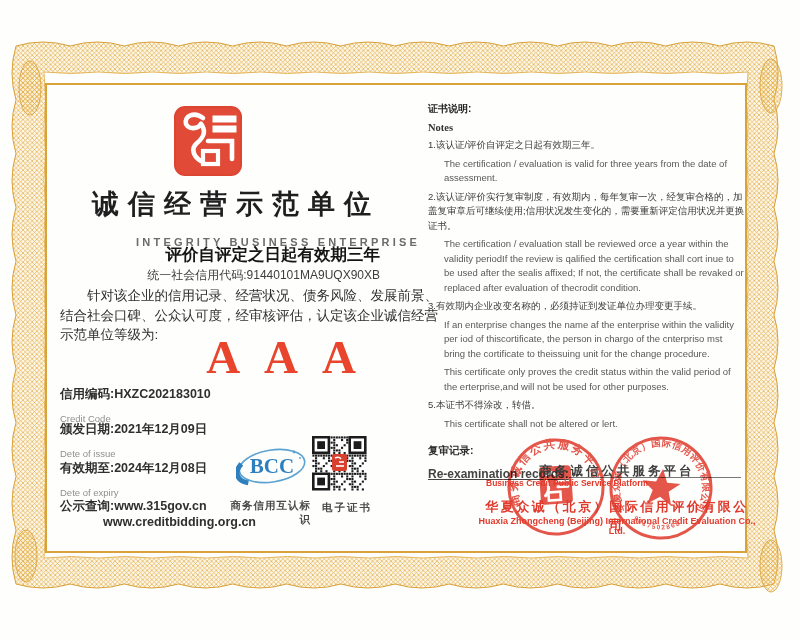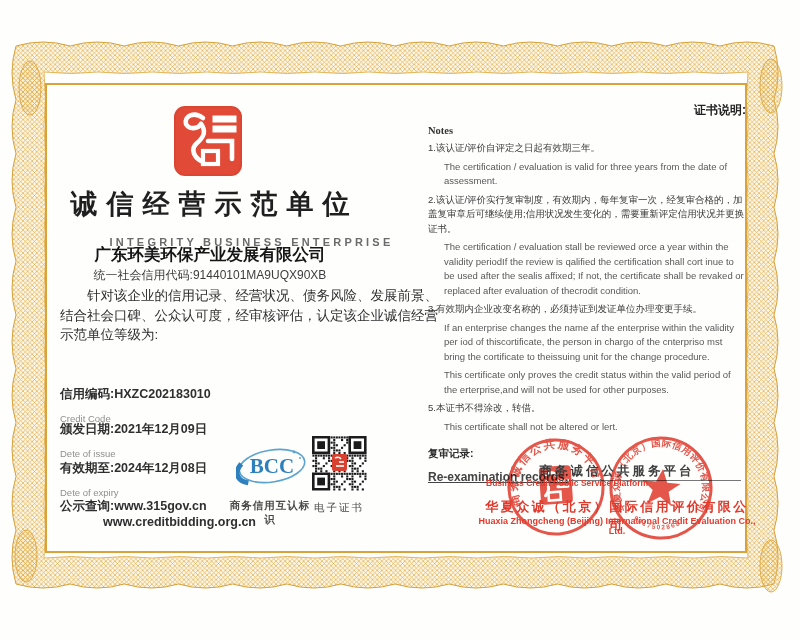--- a/index.html
+++ b/index.html
@@ -1,42 +1,42 @@
 <!DOCTYPE html>
 <html><head>
 <meta charset="utf-8">
 <style>
   html,body{margin:0;padding:0;background:#ffffff;}
   .page{position:relative;width:800px;height:640px;background:#fefefd;overflow:hidden;
         font-family:"Liberation Sans","DejaVu Sans",sans-serif;}
   .layer{position:absolute;left:0;top:0;}
   .abs{position:absolute;}
-  .ctr{text-align:center;}
+  .ctr{text-align:right;}
 
   
   .title-zh{left:40px;top:186px;width:340px;font-family:"Liberation Serif","DejaVu Serif",serif;
             font-size:27px;font-weight:bold;color:#1f1f1f;letter-spacing:9px;text-indent:9px;}
   .title-en{left:40px;top:236px;width:340px;font-size:11px;font-weight:600;color:#6b6b6b;letter-spacing:3.2px;text-indent:3px;margin-left:40px;}
   .company {left:40px;top:244px;width:340px;font-size:16.5px;font-weight:bold;color:#151515;}
   .uscc    {left:40px;top:267px;width:340px;font-size:12px;color:#3d3d3d;}
   .stmt    {left:60px;top:286px;width:336px;font-size:13.5px;color:#2e2e2e;line-height:19.5px;}
   .stmt div{white-space:nowrap;}
   .stmt .ind{text-indent:27px;}
   .grade   {left:40px;top:334px;width:340px;font-family:"Liberation Serif","DejaVu Serif",serif;
             font-size:47px;font-weight:bold;color:#e8452c;letter-spacing:24px;text-indent:24px;line-height:1;}
   .field{position:absolute;left:60px;}
   .field .lab{font-size:12.5px;color:#2f2f2f;font-weight:600;}
   .field .cap{font-size:9.5px;color:#8f8f8f;margin-top:10px;}
   .url2{left:103px;top:515px;font-size:12.5px;color:#2f2f2f;font-weight:700;}
   .bcc-cap{left:229px;top:499px;width:82px;font-size:10.5px;font-weight:bold;color:#4a4a4a;letter-spacing:1px;}
-  .eqr-cap{left:306px;top:501px;width:66px;font-size:10.5px;font-weight:normal;color:#4a4a4a;letter-spacing:2px;}
+  .eqr-cap{left:306px;top:501px;width:66px;font-size:10.5px;font-weight:bold;color:#4a4a4a;letter-spacing:2px;}
 
   
   .notes{left:428px;top:102px;width:318px;}
-  .notes .h-zh{font-size:12px;font-weight:bold;color:#222;margin-bottom:6px;text-align:right;}
+  .notes .h-zh{font-size:10px;font-weight:bold;color:#222;margin-bottom:6px;}
   .notes .h-en{font-size:10.5px;font-weight:bold;color:#333;margin-bottom:5px;font-family:Liberation Serif, serif;}
   .notes p{margin:0 0 4px 0;font-size:9.5px;line-height:14.5px;}
   .notes .zh{color:#3a3a3a;}
   .notes .en{color:#585858;margin-left:16px;}
   .review-zh{font-size:10.5px;font-weight:bold;color:#2d2d2d;margin-top:13px;}
   .review-en{font-size:12px;font-weight:bold;color:#444;margin-top:9px;text-decoration:underline;}
   .review-line{display:inline-block;width:172px;border-bottom:1px solid #777;height:10px;}
   .plat-zh{position:absolute;left:486px;top:463px;width:262px;text-align:center;
            font-size:12.5px;font-weight:bold;color:#3f3f3f;letter-spacing:3px;}
   .plat-en{position:absolute;left:486px;top:478px;width:262px;text-align:left;
@@ -79,29 +79,30 @@
       <path d="M 29,21 C 35,29 31,35 25,40 C 18,46 22,54 29,58"></path>
       <rect x="43" y="15" width="19" height="2" stroke-width="5"></rect>
       <rect x="43" y="25" width="19" height="2" stroke-width="5"></rect>
       <path d="M 36,38 L 60,38 L 60,56"></path>
       <rect x="31" y="48" width="15" height="13" stroke-width="4.2"></rect>
     </g>
   </svg>
 
   <div class="abs ctr title-zh">诚信经营示范单位</div>
   <div class="abs ctr title-en">INTEGRITY BUSINESS ENTERPRISE</div>
-  <div class="abs ctr company">广东环美环保产业发展有限公司</div>
+  <div class="abs ctr company">评价自评定之日起有效期三年</div>
   <div class="abs ctr uscc">统一社会信用代码:91440101MA9UQX90XB</div>
 
   <div class="abs stmt">
     <div class="ind">针对该企业的信用记录、经营状况、债务风险、发展前景、</div>
     <div>结合社会口碑、公众认可度，经审核评估，认定该企业诚信经营</div>
     <div>示范单位等级为:</div>
   </div>
 
+  <div class="abs ctr grade">AAA</div>
 
   <div class="field" style="top:386px;">
     <div class="lab">信用编码:HXZC202183010</div>
     <div class="cap">Credit Code</div>
   </div>
   <div class="field" style="top:421px;">
     <div class="lab">颁发日期:2021年12月09日</div>
     <div class="cap">Dete of issue</div>
   </div>
   <div class="field" style="top:460px;">

